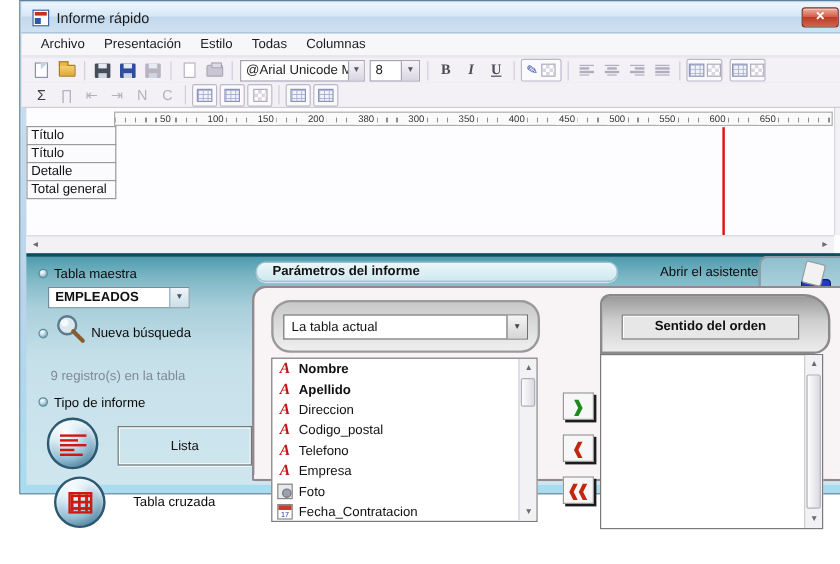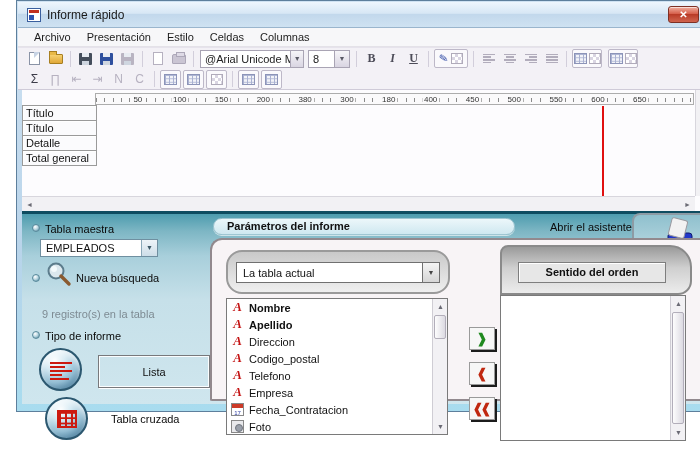--- a/index.html
+++ b/index.html
@@ -148,21 +148,21 @@
       radial-gradient(circle at 4px 8px,#9aa2aa 1px,transparent 1.5px); }
 
   
   .bullet { position:absolute; width:8px; height:8px; border-radius:50%;
     background:radial-gradient(circle at 35% 30%,#ffffff,#bcd8e2 45%,#6fa0b2 80%); border:1px solid #5a8a9c; }
   .lbl { position:absolute; color:#0a0a0a; }
   .lbl.b { font-weight:normal; }
   .lbl.dim { color:#7e8b93; }
   .master-combo { position:absolute; left:18px; top:25px; width:118px; height:18px; background:#fff;
     border:1px solid #6f8fa0; display:flex; align-items:center; }
-  .master-combo .cv { padding-left:5px; font-weight:normal; }
+  .master-combo .cv { padding-left:5px; font-weight:bold; }
   .master-combo .cbtn { margin-left:auto; width:16px; height:100%; border-left:1px solid #8aa8b8;
     background:linear-gradient(#eef4f8,#cddee8); text-align:center; font-size:7px; line-height:16px; color:#3c5866; }
   .ball { position:absolute; width:43px; height:43px; border-radius:50%;
     background:radial-gradient(circle at 35% 28%,#ffffff,#d2e8f2 28%,#92bcd2 58%,#4d809e 82%,#2e5a74);
     border:2px solid #2c5870; box-shadow:inset 0 5px 6px rgba(255,255,255,.75); }
   .ball-lines { position:absolute; left:9px; top:12px; width:22px; height:18px; display:flex;
     flex-direction:column; justify-content:space-between; }
   .ball-lines i { height:2px; background:#cc1a10; display:block; }
   .ball-lines i:nth-child(2){ width:70%; } .ball-lines i:nth-child(4){ width:55%; } .ball-lines i:nth-child(5){ width:85%; }
   .ball-grid { position:absolute; left:10px; top:11px; width:20px; height:18px;
@@ -181,21 +181,21 @@
   <div class="titlebar">
     <span class="app-icon"></span>
     <span class="title-text">Informe rápido</span>
     <span class="close-btn">✕</span>
   </div>
 
   <div class="menubar" id="menubar">
       <span class="menu-item">Archivo</span>
       <span class="menu-item">Presentación</span>
       <span class="menu-item">Estilo</span>
-      <span class="menu-item">Celdas</span>
+      <span class="menu-item">Todas</span>
       <span class="menu-item">Columnas</span>
     </div>
 
   <div class="toolbar tb1">
     <span style="width:6px"></span>
     <span class="tbtn">
         <span class="i-newdoc"></span>
       </span>
     <span class="tbtn">
         <span class="i-folder"></span>
@@ -327,21 +327,21 @@
 
   <div class="report">
     <div class="ruler" id="ruler">
         <div class="ticks"></div>
         <span class="num" style="left: 41.83px;">50</span>
         <span class="num" style="left: 83.66px;">100</span>
         <span class="num" style="left: 125.49px;">150</span>
         <span class="num" style="left: 167.32px;">200</span>
         <span class="num" style="left: 209.15px;">380</span>
         <span class="num" style="left: 250.98px;">300</span>
-        <span class="num" style="left: 292.81px;">180</span>
+        <span class="num" style="left: 292.81px;">350</span>
         <span class="num" style="left: 334.64px;">400</span>
         <span class="num" style="left: 376.47px;">450</span>
         <span class="num" style="left: 418.3px;">500</span>
         <span class="num" style="left: 460.13px;">550</span>
         <span class="num" style="left: 501.96px;">600</span>
         <span class="num" style="left: 543.79px;">650</span>
       </div>
     <div class="rowlabels" id="rowlabels">
         <div class="row-label">Título</div>
         <div class="row-label">Título</div>
@@ -437,26 +437,26 @@
             </div>
             <div class="field-row">
               <span class="fi-alpha">A</span>
               <span class="fname">Telefono</span>
             </div>
             <div class="field-row">
               <span class="fi-alpha">A</span>
               <span class="fname">Empresa</span>
             </div>
             <div class="field-row">
+              <span class="fi-pict"></span>
+              <span class="fname">Foto</span>
+            </div>
+            <div class="field-row">
               <span class="fi-date">17</span>
               <span class="fname">Fecha_Contratacion</span>
-            </div>
-            <div class="field-row">
-              <span class="fi-pict"></span>
-              <span class="fname">Foto</span>
             </div>
           </div>
         <div class="list-vscroll">
           <span class="sbtn sb-up">▲</span>
           <span class="thumb" style="top:16px; height:24px"></span>
           <span class="sbtn sb-dn">▼</span>
         </div>
       </div>
 
       <div class="xfer x-add">❱</div>

